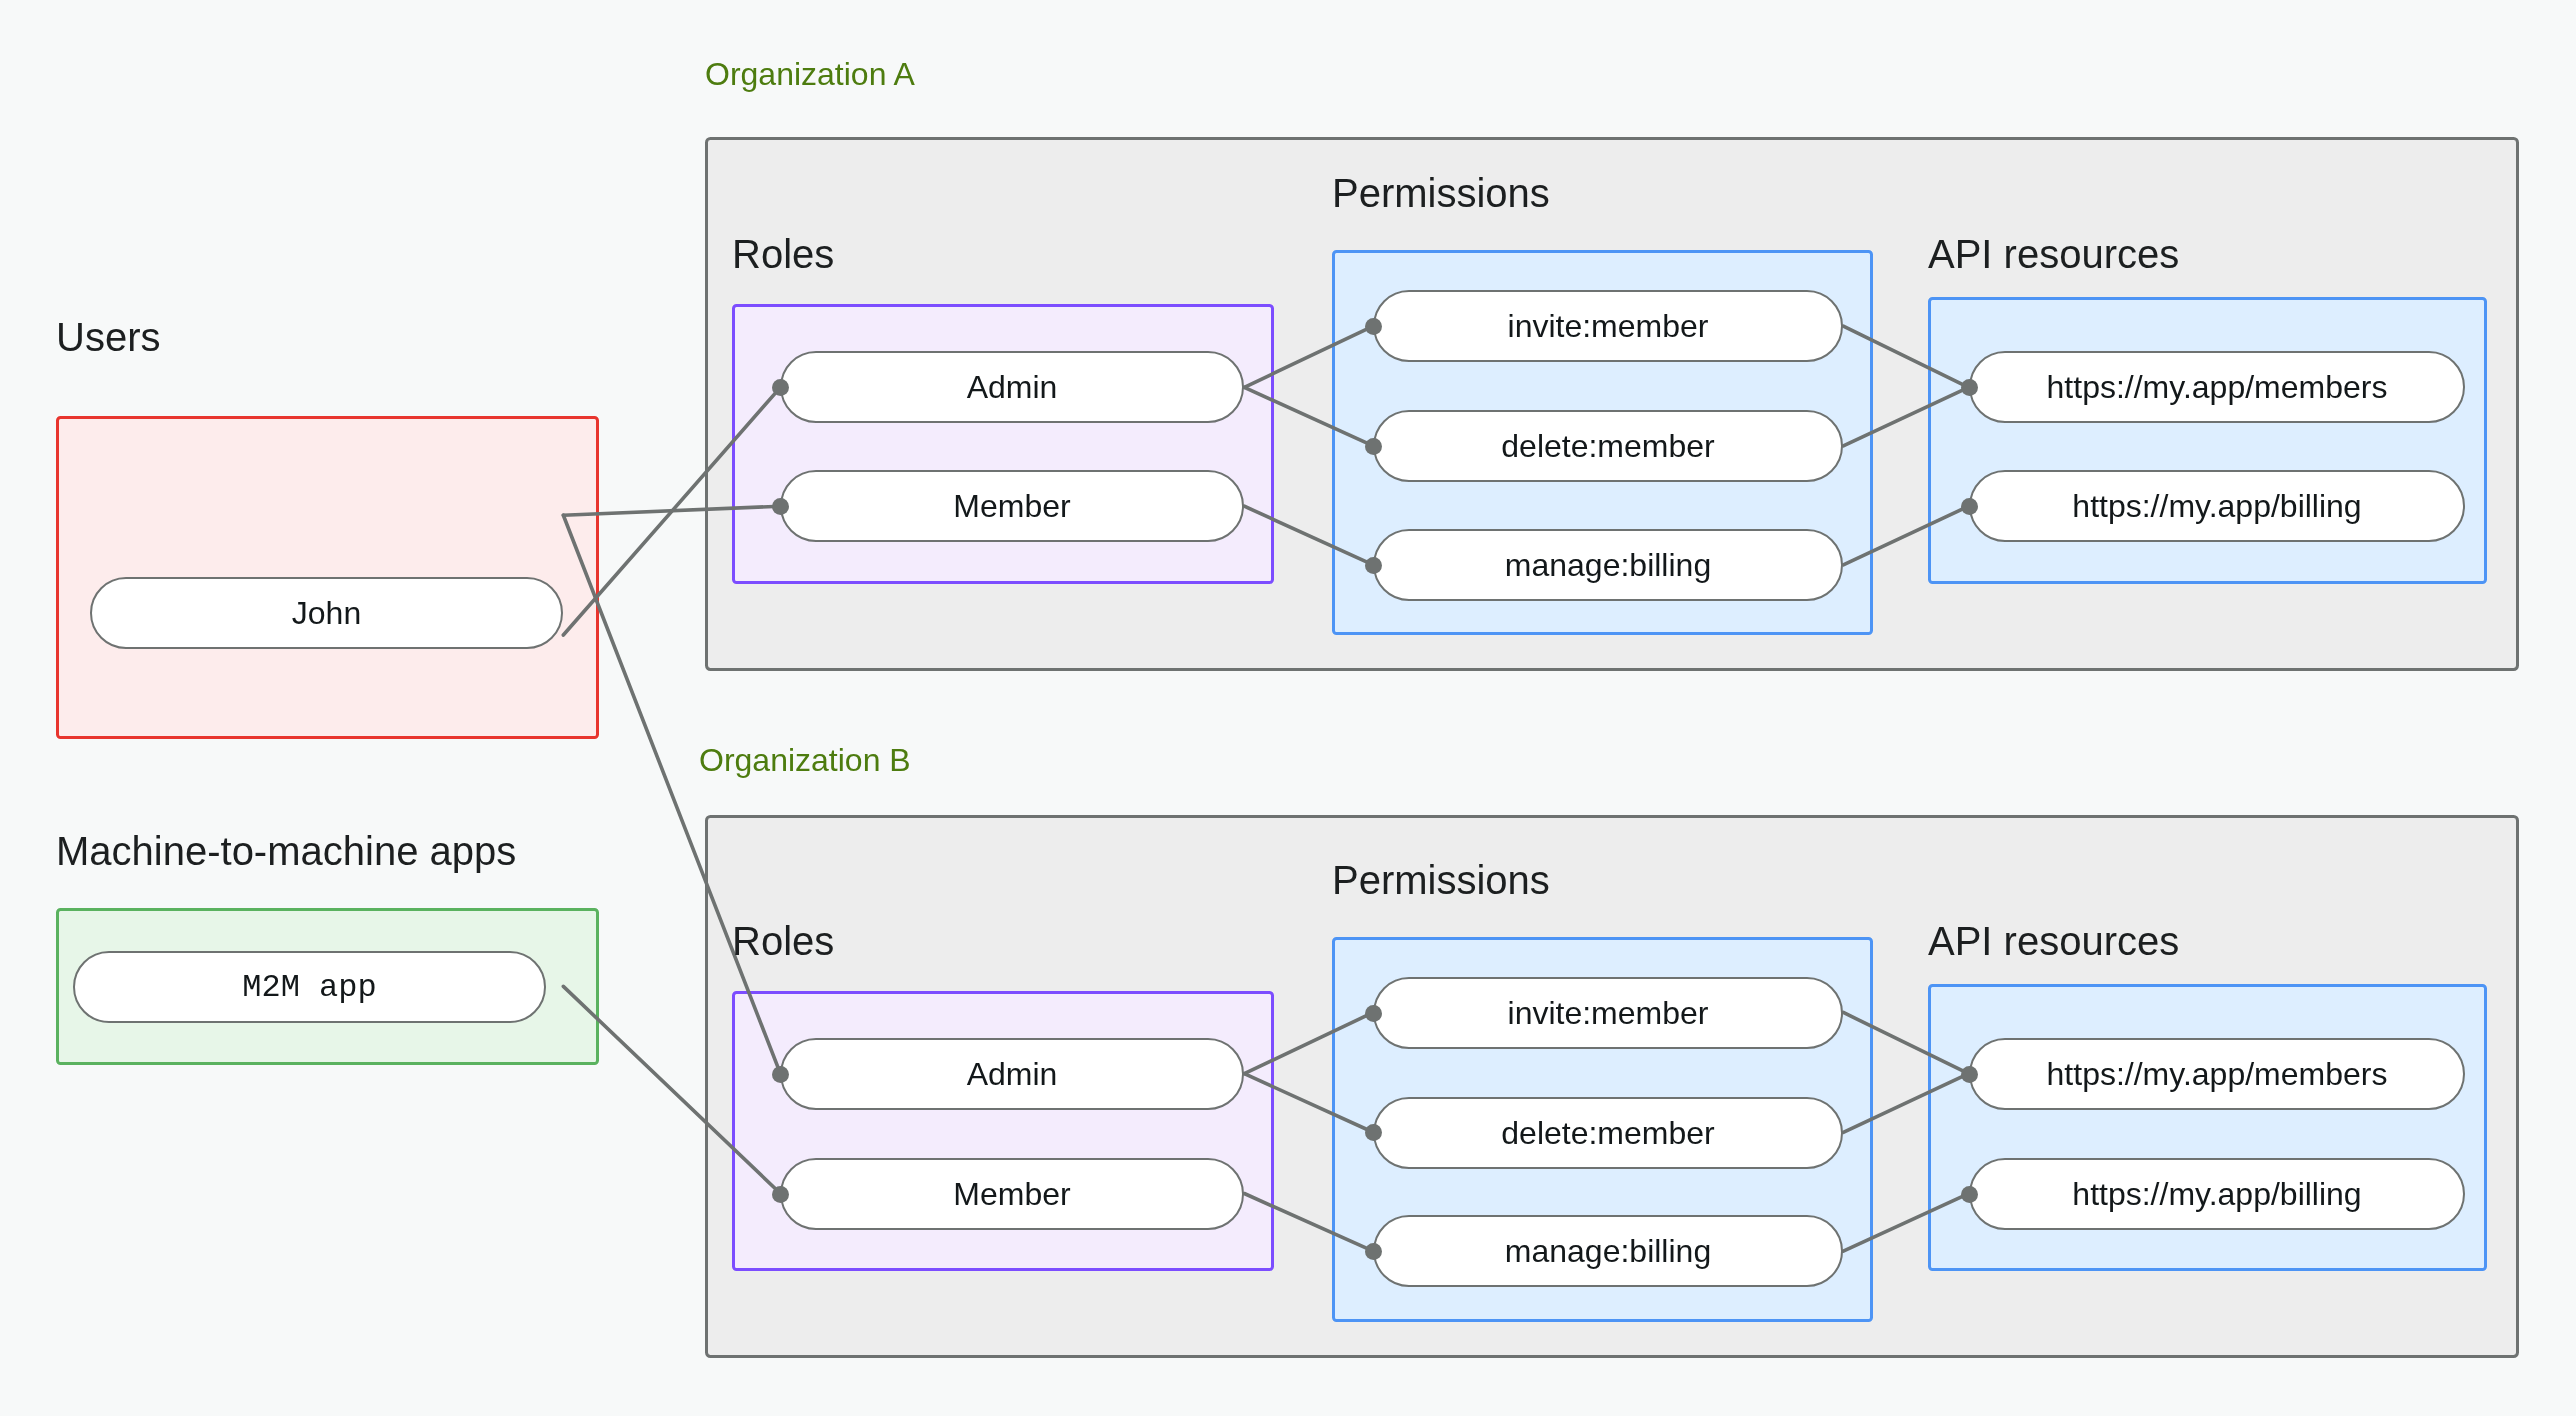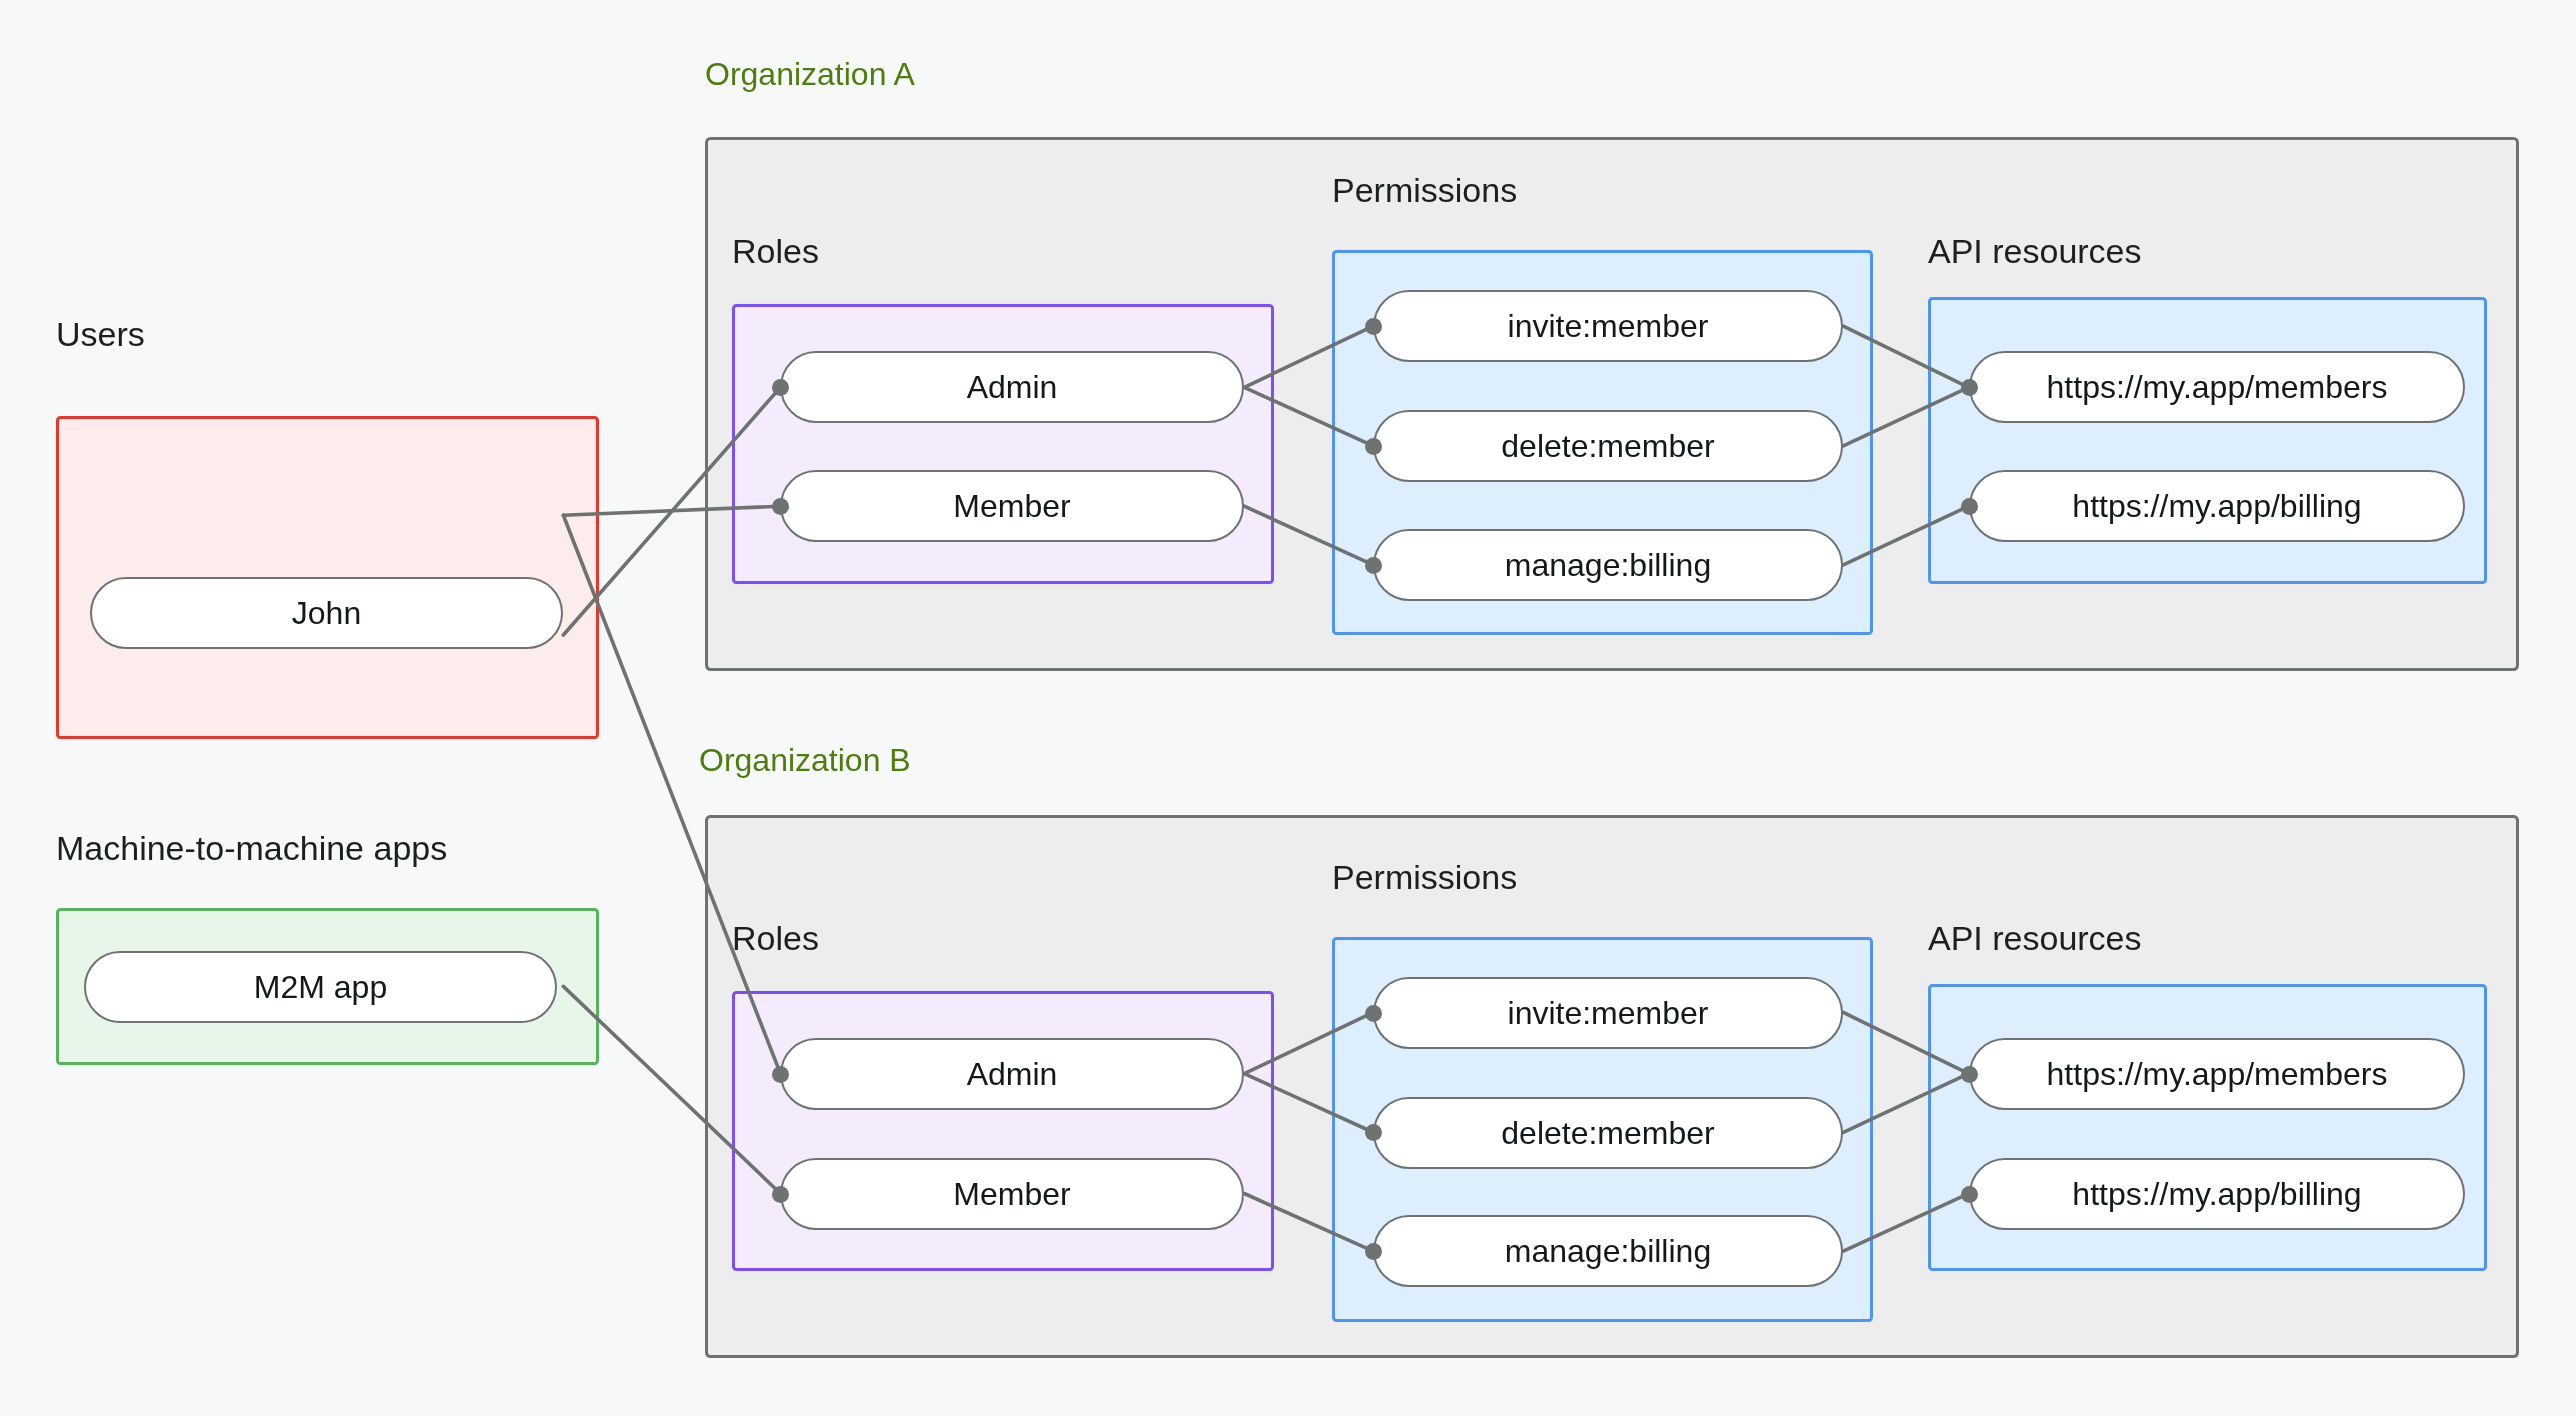--- a/index.html
+++ b/index.html
@@ -35,21 +35,21 @@
 
   
   .sub-box{
     position:absolute;
     box-sizing:border-box;
     border-radius:4.5px;
     z-index:2;
   }
   .sub-title{
     position:absolute;
-    font-size:34px;
+    font-size:40px;
     color:#1c1f20;
     white-space:nowrap;
     z-index:12;
   }
   .box-users   {background:#fdecec;border:3.6px solid #e8352e;}
   .box-m2m     {background:#e7f6e8;border:3.6px solid #5ab25f;}
   .box-roles   {background:#f4ecfd;border:3.6px solid #7c4dff;}
   .box-perms   {background:#ddeeff;border:3.6px solid #4d94f5;}
   .box-api     {background:#ddeeff;border:3.6px solid #4d94f5;}
 
@@ -161,16 +161,16 @@
   <div class="pill" style="left:1969px;top:1158px;width:496px;height:72px;">https://my.app/billing</div>
   <div class="dot" style="left:1961px;top:1066px;"></div>
   <div class="dot" style="left:1961px;top:1186px;"></div>
 
   <div class="sub-title" style="left:56px;top:315px;">Users</div>
   <div class="sub-box box-users" style="left:56px;top:416px;width:543px;height:323px;"></div>
   <div class="pill" style="left:90px;top:577px;width:473px;height:72px;">John</div>
 
   <div class="sub-title" style="left:56px;top:829px;">Machine-to-machine apps</div>
   <div class="sub-box box-m2m" style="left:56px;top:908px;width:543px;height:157px;"></div>
-  <div class="pill" style="left:84px;top:951px;width:473px;height:72px;">M2M app</div>
+  <div class="pill" style="left:73px;top:951px;width:473px;height:72px;font-family:Liberation Mono, monospace;">M2M app</div>
 
 </div>
 
 
 </body></html>

